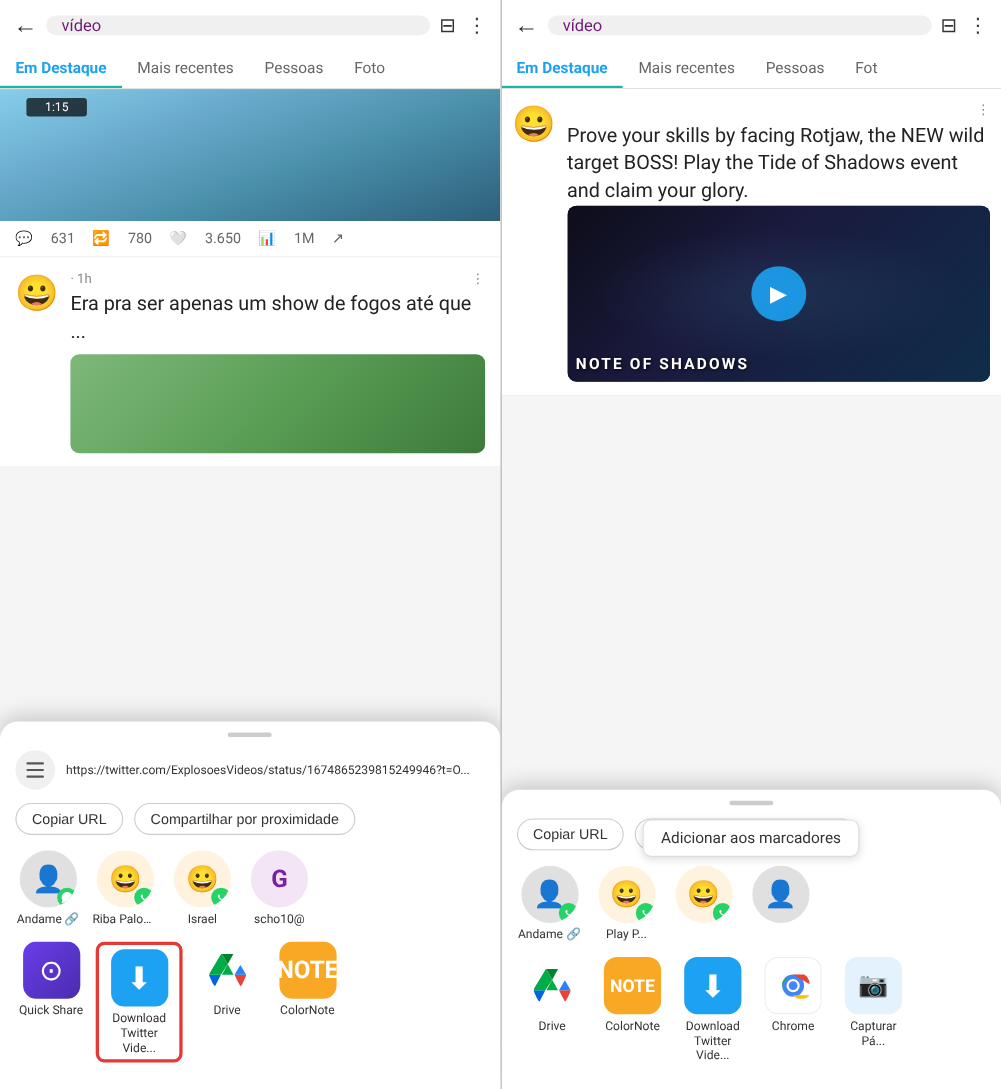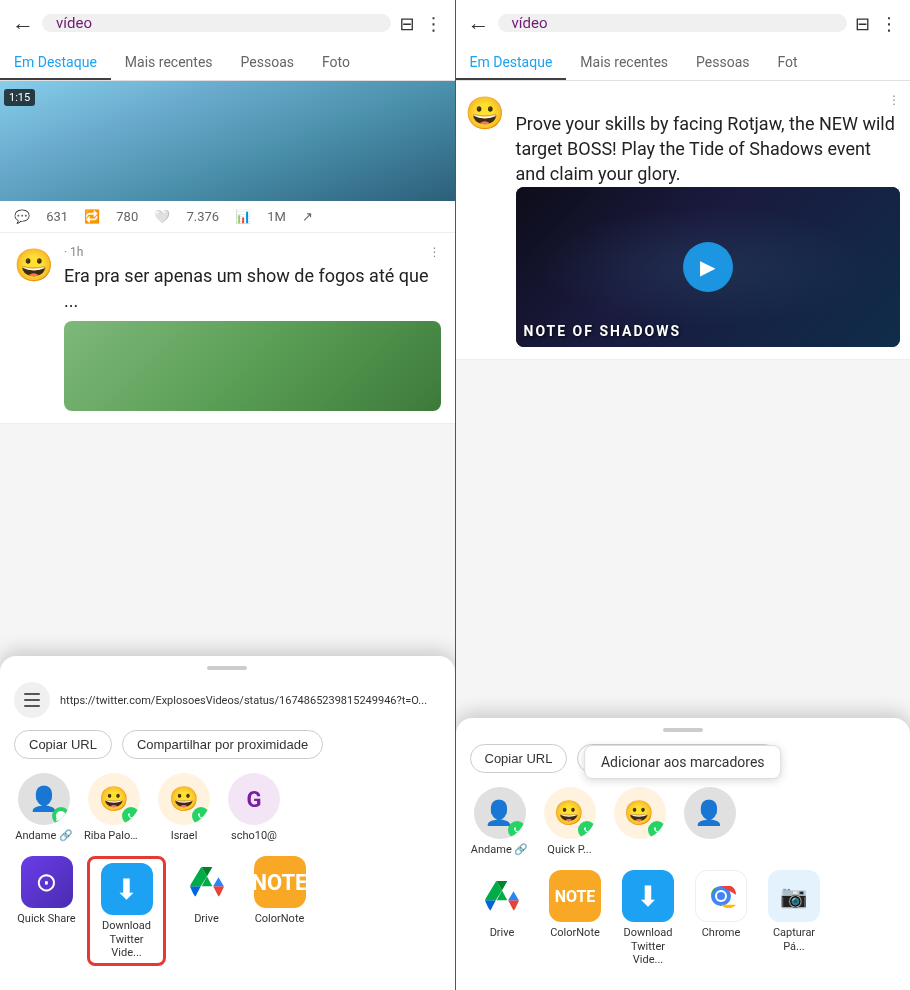--- a/index.html
+++ b/index.html
@@ -72,22 +72,22 @@
     .tab {
       padding: 8px 14px;
       font-size: 14px;
       color: #666;
       cursor: pointer;
       white-space: nowrap;
     }
 
     .tab.active {
       color: #1da1f2;
-      border-bottom: 2px solid #404040;
-      font-weight: normal;
+      border-bottom: 2px solid #14b8a6;
+      font-weight: bold;
     }
 
     
     .content-area {
       flex: 1;
       background: #f5f5f5;
       overflow: hidden;
       position: relative;
     }
 
@@ -102,25 +102,25 @@
 
     .video-thumb-img {
       width: 100%;
       height: 100%;
       background: linear-gradient(160deg, #3a7bd5, #2c5282, #1a365d);
     }
 
     .video-duration {
       position: absolute;
       top: 8px;
-      left: 4px;
+      left: 24px;
       background: rgba(0,0,0,0.7);
       color: #fff;
       font-size: 11px;
-      padding: 2px 5px;
+      padding: 2px 17px;
       border-radius: 3px;
     }
 
     
     .stats-row {
       display: flex;
       align-items: center;
       gap: 16px;
       padding: 8px 14px;
       background: #fff;
@@ -441,21 +441,21 @@
       </div>
       <div class="video-duration">1:15</div>
     </div>
 
     <div class="stats-row">
       <span>💬</span>
       <span>631</span>
       <span>🔁</span>
       <span>780</span>
       <span>🤍</span>
-      <span>7.376</span>
+      <span>3.650</span>
       <span>📊</span>
       <span>1M</span>
       <span>↗</span>
     </div>
 
     <div class="tweet-item">
       <div class="avatar-emoji">😀</div>
       <div class="tweet-content">
         <div class="tweet-header">
           <span>· 1h</span>
@@ -647,21 +647,21 @@
 
         <div class="contact-item">
           <div class="contact-avatar has-emoji">
             😀
             <div class="whatsapp-badge">
               <svg viewBox="0 0 24 24" fill="white">
                   <path d="M17.472 14.382c-.297-.149-1.758-.867-2.03-.967-.273-.099-.471-.148-.67.15-.197.297-.767.966-.94 1.164-.173.199-.347.223-.644.075-.297-.15-1.255-.463-2.39-1.475-.883-.788-1.48-1.761-1.653-2.059-.173-.297-.018-.458.13-.606.134-.133.298-.347.446-.52.149-.174.198-.298.298-.497.099-.198.05-.371-.025-.52-.075-.149-.669-1.612-.916-2.207-.242-.579-.487-.5-.669-.51-.173-.008-.371-.01-.57-.01-.198 0-.52.074-.792.372-.272.297-1.04 1.016-1.04 2.479 0 1.462 1.065 2.875 1.213 3.074.149.198 2.096 3.2 5.077 4.487.709.306 1.262.489 1.694.625.712.227 1.36.195 1.871.118.571-.085 1.758-.719 2.006-1.413.248-.694.248-1.289.173-1.413-.074-.124-.272-.198-.57-.347z"></path>
                 </svg>
             </div>
           </div>
-          <div class="contact-name">Quick P...</div>
+          <div class="contact-name">Play P...</div>
         </div>
 
         <div class="contact-item">
           <div class="contact-avatar has-emoji">
             😀
             <div class="whatsapp-badge">
               <svg viewBox="0 0 24 24" fill="white">
                   <path d="M17.472 14.382c-.297-.149-1.758-.867-2.03-.967-.273-.099-.471-.148-.67.15-.197.297-.767.966-.94 1.164-.173.199-.347.223-.644.075-.297-.15-1.255-.463-2.39-1.475-.883-.788-1.48-1.761-1.653-2.059-.173-.297-.018-.458.13-.606.134-.133.298-.347.446-.52.149-.174.198-.298.298-.497.099-.198.05-.371-.025-.52-.075-.149-.669-1.612-.916-2.207-.242-.579-.487-.5-.669-.51-.173-.008-.371-.01-.57-.01-.198 0-.52.074-.792.372-.272.297-1.04 1.016-1.04 2.479 0 1.462 1.065 2.875 1.213 3.074.149.198 2.096 3.2 5.077 4.487.709.306 1.262.489 1.694.625.712.227 1.36.195 1.871.118.571-.085 1.758-.719 2.006-1.413.248-.694.248-1.289.173-1.413-.074-.124-.272-.198-.57-.347z"></path>
                 </svg>
             </div>

